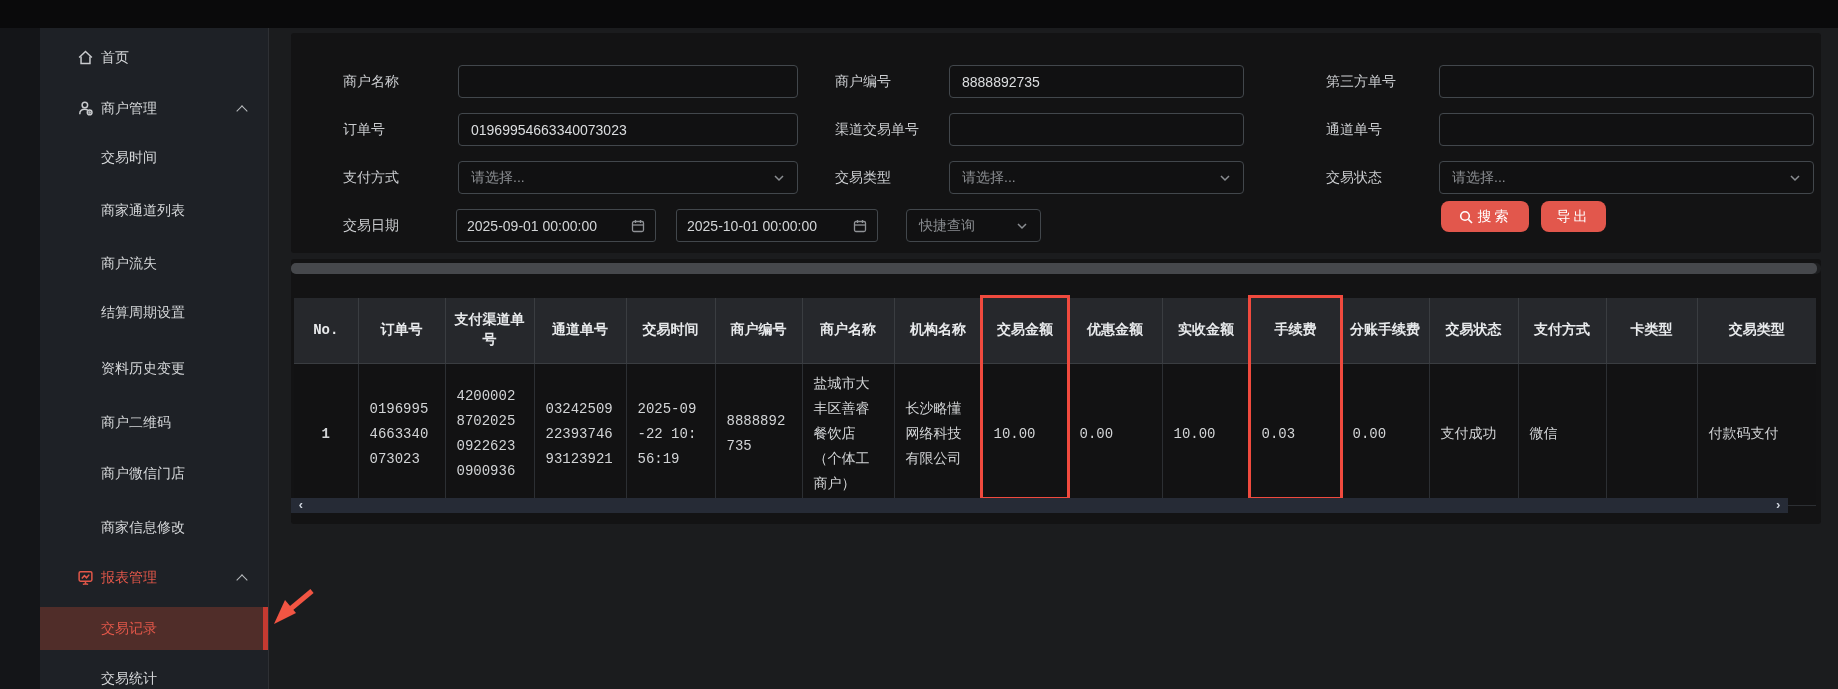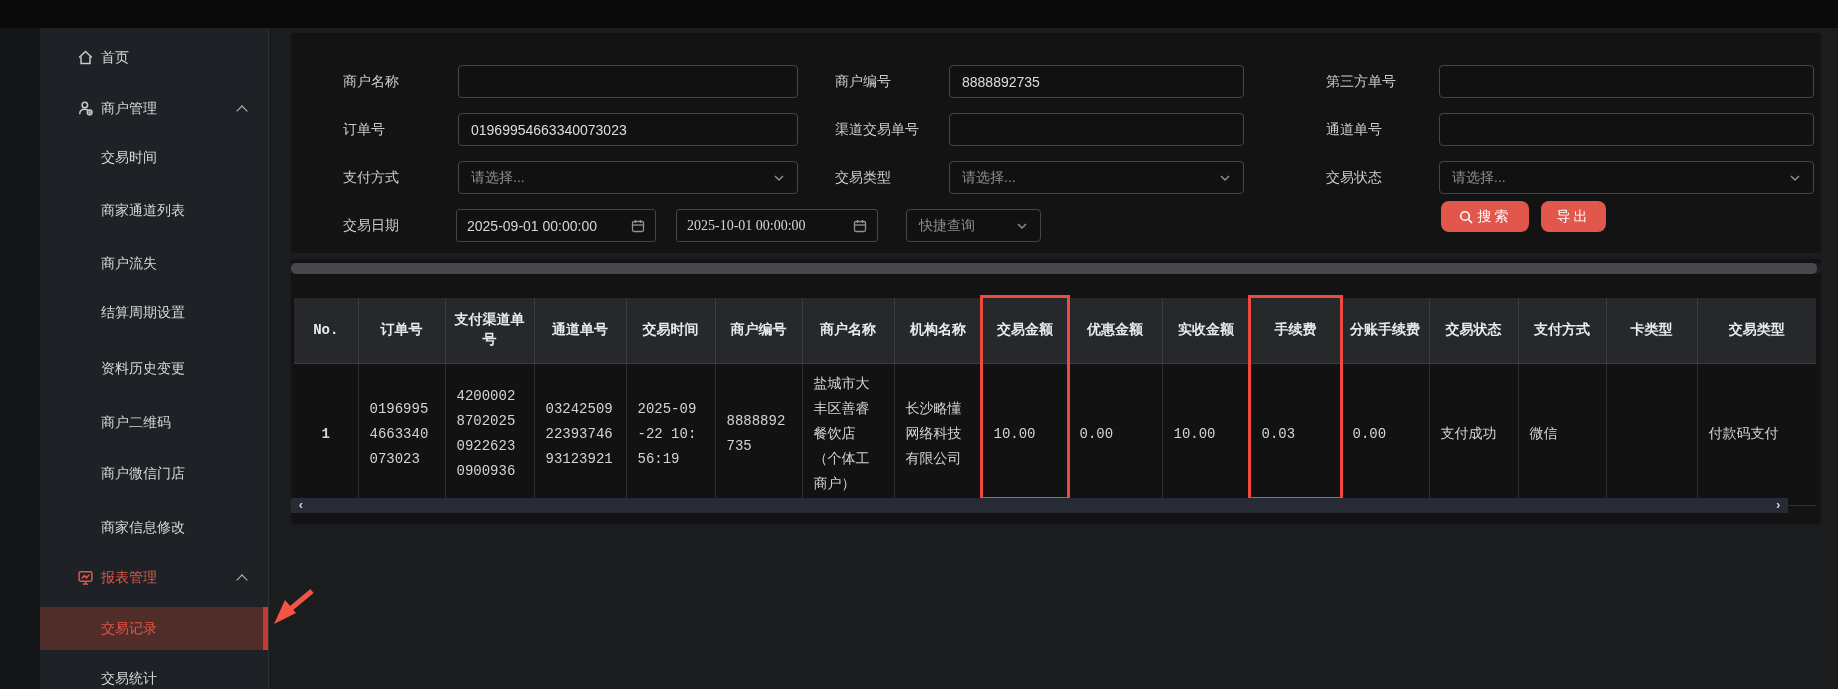--- a/index.html
+++ b/index.html
@@ -207,21 +207,21 @@
       <span class="lbl r4 c1lbl">交易日期</span>
       <div class="date r4" style="left:165px; width:200px;">
         <span class="date-text">2025-09-01 00:00:00</span>
         <svg width="14" height="14" viewBox="0 0 14 14" fill="none" stroke="#909296" stroke-width="1.3">
           <rect x="1.5" y="2.5" width="11" height="10" rx="1.5"></rect>
             <line x1="1.5" y1="6" x2="12.5" y2="6"></line>
             <line x1="4.5" y1="1" x2="4.5" y2="4"></line>
             <line x1="9.5" y1="1" x2="9.5" y2="4"></line>
           </svg>
       </div>
-      <div class="date r4" style="left:385px; width:202px;font-family:Liberation Serif, serif;">
+      <div class="date r4" style="left:385px; width:202px;">
         <span class="date-text">2025-10-01 00:00:00</span>
         <svg width="14" height="14" viewBox="0 0 14 14" fill="none" stroke="#909296" stroke-width="1.3">
           <rect x="1.5" y="2.5" width="11" height="10" rx="1.5"></rect>
             <line x1="1.5" y1="6" x2="12.5" y2="6"></line>
             <line x1="4.5" y1="1" x2="4.5" y2="4"></line>
             <line x1="9.5" y1="1" x2="9.5" y2="4"></line>
           </svg>
       </div>
       <div class="sel r4" style="left:615px; width:135px;">
         <span class="sel-text">快捷查询</span>

